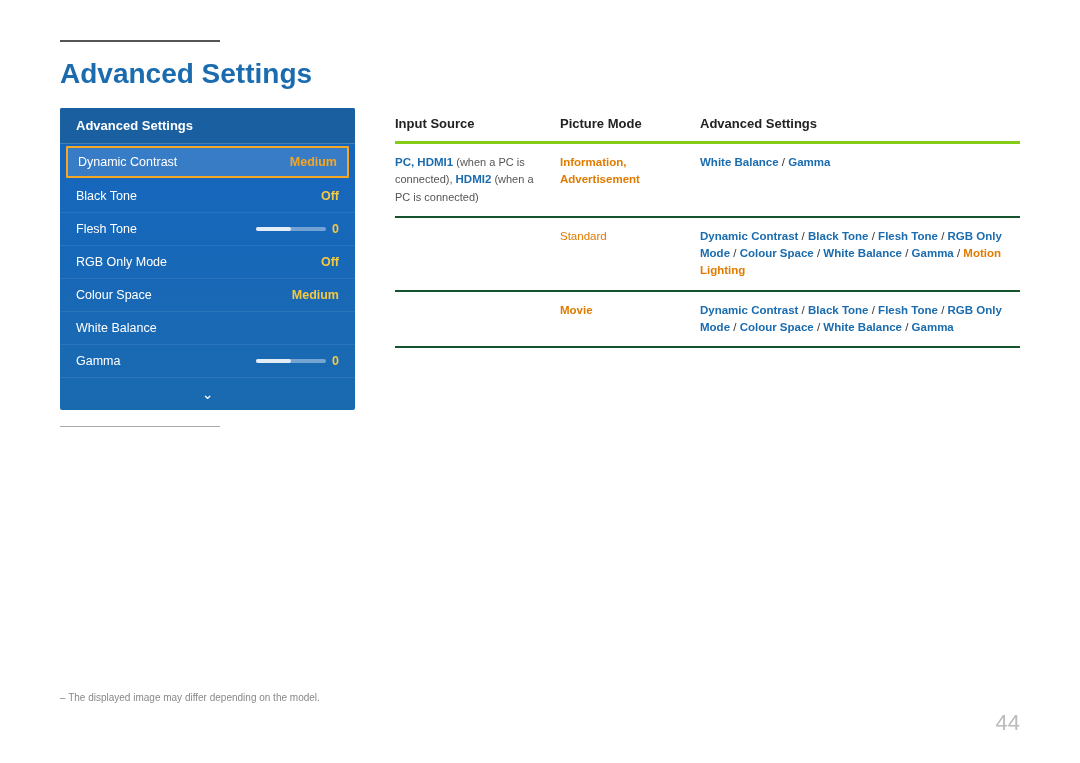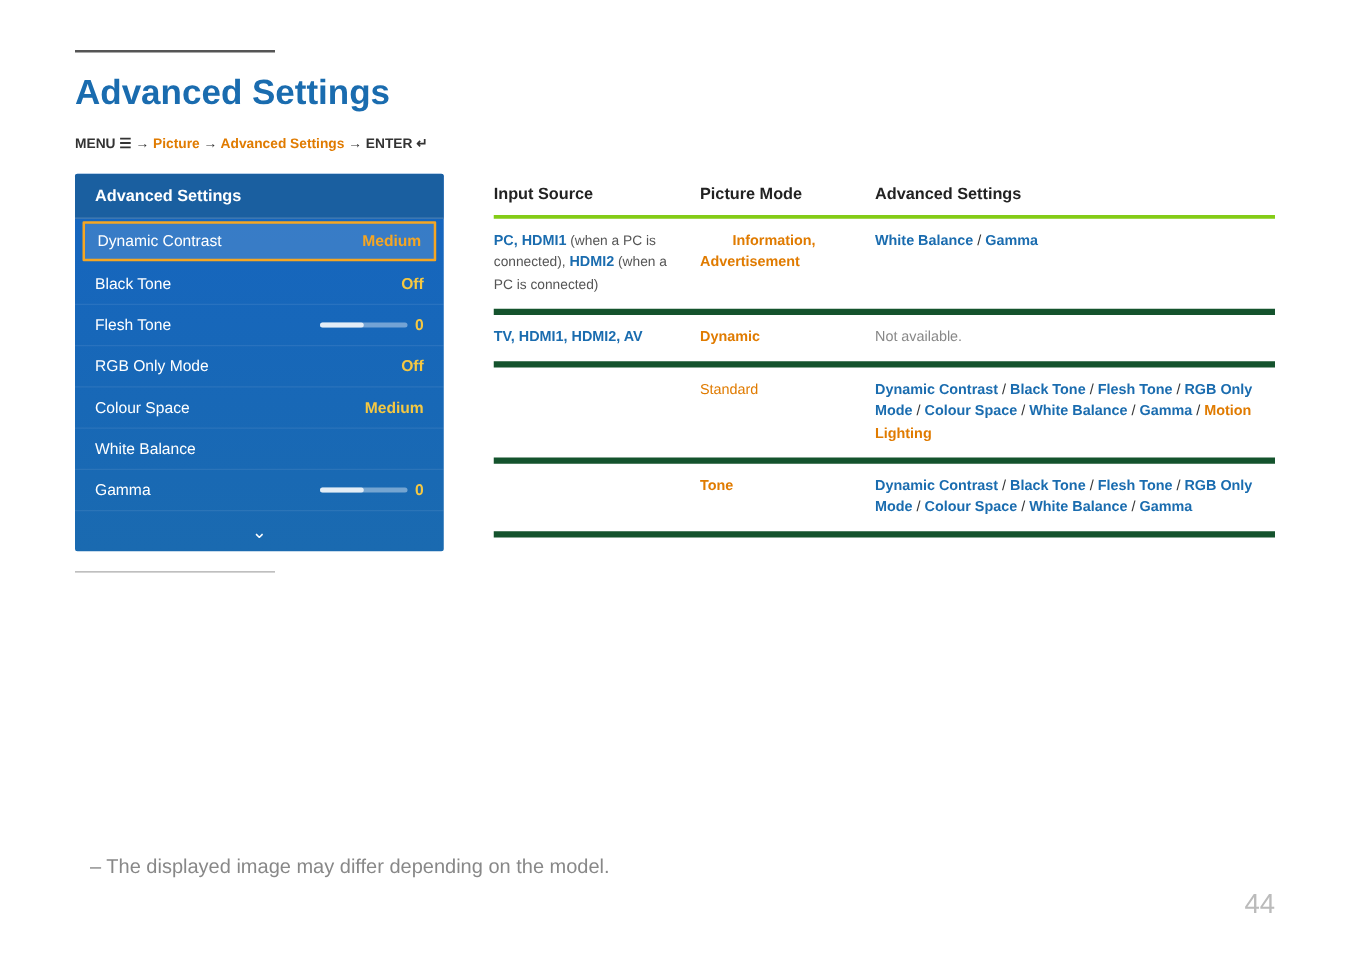--- a/index.html
+++ b/index.html
@@ -141,40 +141,40 @@
     .info-table thead tr th:first-child {
       width: 165px;
     }
     .info-table thead tr th:nth-child(2) {
       width: 140px;
     }
 
     .info-table tbody tr td {
       padding: 10px 12px 10px 0;
       vertical-align: top;
-      border-bottom: 5px solid #14532d;
+      border-bottom: 2px solid #14532d;
       font-size: 11.5px;
       line-height: 1.5;
     }
 
     .td-source { color: #333; }
     .td-source .source-normal { color: #555; font-size: 11px; }
 
     .td-mode { font-weight: bold; }
     .td-mode.orange { color: #e07b00; }
 
     .td-settings { color: #333; font-size: 11.5px; }
     .td-settings .na { color: #888; }
 
     
     .bottom-note {
       position: absolute;
       bottom: 60px;
-      left: 72px;
-      font-size: 16px;
+      left: 60px;
+      font-size: 10px;
       color: #888;
     }
     .bottom-note::before {
       content: '–  ';
     }
 
     
     .page-number {
       position: absolute;
       bottom: 27px;
@@ -193,30 +193,20 @@
     }
   </style>
 </head>
 <body>
 
 <div class="page-container">
   <hr class="top-rule">
 
   <h1 class="page-title">Advanced Settings</h1>
 
-  <div class="breadcrumb">
-    <span>MENU </span>
-    <span>☰</span>
-    <span> → </span>
-    <span class="orange">Picture</span>
-    <span> → </span>
-    <span class="orange">Advanced Settings</span>
-    <span> → </span>
-    <span>ENTER ↵</span>
-  </div>
 
   <div class="content-area">
 
     <div style="display:flex; flex-direction:column;">
       <div class="menu-panel">
         <div class="menu-panel-title">Advanced Settings</div>
 
         <div class="menu-item active">
           <span class="item-label">Dynamic Contrast</span>
           <span class="item-value orange">Medium</span>
@@ -279,53 +269,42 @@
             <th>Advanced Settings</th>
           </tr>
         </thead>
         <tbody>
 
           <tr>
             <td class="td-source">
               <strong style="color:#1a6caf;">PC, HDMI1</strong><span class="source-normal"> (when a PC is connected), </span><strong style="color:#1a6caf;">HDMI2</strong><span class="source-normal"> (when a PC is connected)</span>
             </td>
             <td class="td-mode orange">
-              <span style="color:#e07b00;margin-left:26px;">Information,<br>Advertisement</span>
+              <span style="color:#e07b00;">Information,<br>Advertisement</span>
             </td>
             <td class="td-settings">
               <span style="color:#1a6caf;font-weight:bold;">White Balance</span><span> / </span><span style="color:#1a6caf;font-weight:bold;">Gamma</span>
             </td>
           </tr>
 
-          <tr>
-            <td class="td-source">
-              <strong style="color:#1a6caf;">TV, HDMI1, HDMI2, AV</strong>
-            </td>
-            <td class="td-mode">
-              <span style="color:#e07b00;font-weight:bold;">Dynamic</span>
-            </td>
-            <td class="td-settings">
-              <span class="na" style="color:#888;">Not available.</span>
-            </td>
-          </tr>
 
           <tr>
             <td class="td-source"></td>
             <td class="td-mode">
               <span style="color:#e07b00;font-weight:normal;">Standard</span>
             </td>
             <td class="td-settings">
               <span style="color:#1a6caf;font-weight:bold;">Dynamic Contrast</span> / <span style="color:#1a6caf;font-weight:bold;">Black Tone</span> / <span style="color:#1a6caf;font-weight:bold;">Flesh Tone</span> / <span style="color:#1a6caf;font-weight:bold;">RGB Only Mode</span> / <span style="color:#1a6caf;font-weight:bold;">Colour Space</span> / <span style="color:#1a6caf;font-weight:bold;">White Balance</span> / <span style="color:#1a6caf;font-weight:bold;">Gamma</span> / <span style="color:#e07b00;font-weight:bold;">Motion Lighting</span>
             </td>
           </tr>
 
           <tr>
             <td class="td-source"></td>
             <td class="td-mode">
-              <span style="color:#e07b00;font-weight:bold;">Tone</span>
+              <span style="color:#e07b00;font-weight:bold;">Movie</span>
             </td>
             <td class="td-settings">
               <span style="color:#1a6caf;font-weight:bold;">Dynamic Contrast</span> / <span style="color:#1a6caf;font-weight:bold;">Black Tone</span> / <span style="color:#1a6caf;font-weight:bold;">Flesh Tone</span> / <span style="color:#1a6caf;font-weight:bold;">RGB Only Mode</span> / <span style="color:#1a6caf;font-weight:bold;">Colour Space</span> / <span style="color:#1a6caf;font-weight:bold;">White Balance</span> / <span style="color:#1a6caf;font-weight:bold;">Gamma</span>
             </td>
           </tr>
         </tbody>
       </table>
     </div>
   </div>
 </div>

